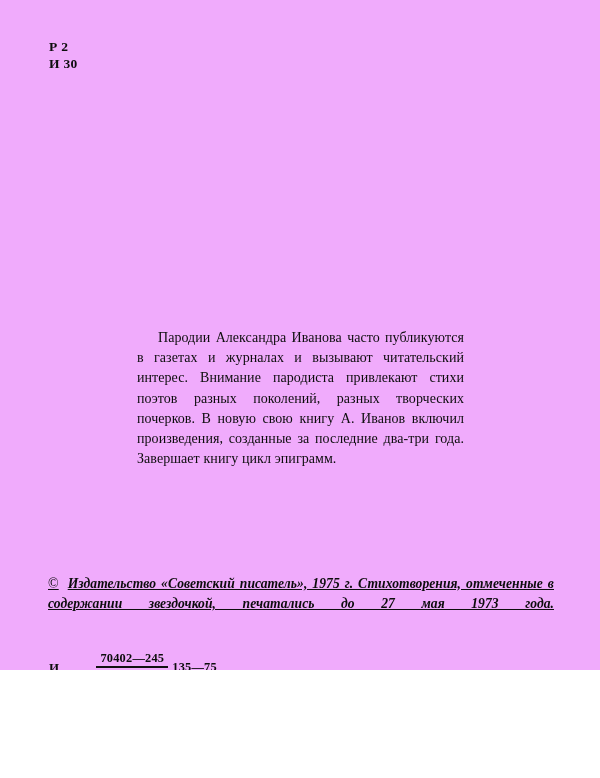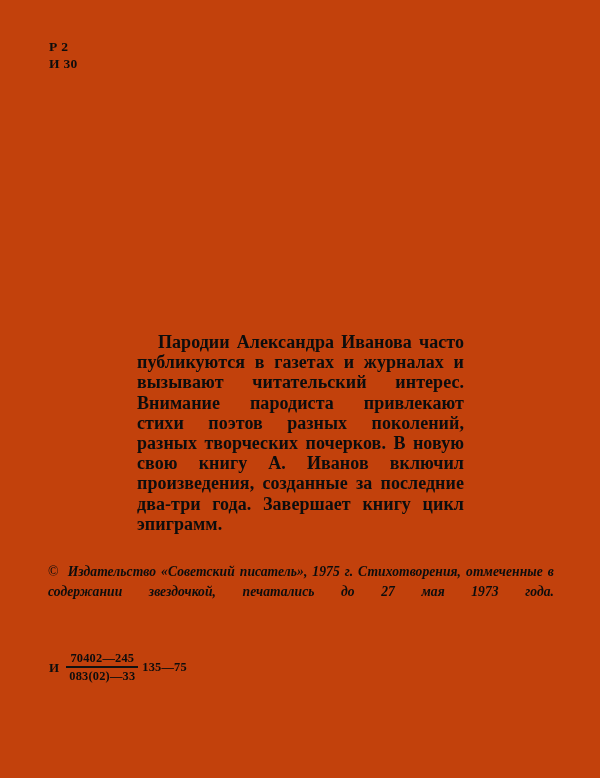--- a/index.html
+++ b/index.html
@@ -5,22 +5,22 @@
 <style>
   html, body {
     margin: 0;
     padding: 0;
     background: #ffffff;
   }
 
   .page {
     position: relative;
     width: 600px;
-    height: 778px;
-    background: #c2410c;
+    height: 670px;
+    background: #f0abfc;
     overflow: hidden;
     font-family: "Liberation Serif", "DejaVu Serif", serif;
     color: #0d0d0d;
     -webkit-font-smoothing: antialiased;
   }
 
   
   .classification {
     position: absolute;
     left: 49px;
@@ -34,44 +34,45 @@
     display: block;
     white-space: pre;
   }
 
   
   .annotation {
     position: absolute;
     left: 137px;
     top: 314px;
     width: 327px;
-    font-size: 18px;
-    font-weight: bold;
+    font-size: 14px;
+    font-weight: normal;
     line-height: 20.2px;
     text-align: justify;
     text-align-last: left;
     text-indent: 21px;
     letter-spacing: 0.05px;
     word-spacing: 0.2px;
     hyphens: manual;
   }
 
   
   .imprint {
     position: absolute;
     left: 48px;
-    top: 548px;
+    top: 560px;
     width: 506px;
     font-size: 13.6px;
     font-style: italic;
     font-weight: bold;
     line-height: 20px;
     text-align: justify;
     text-align-last: justify;
     letter-spacing: 0.05px;
+    text-decoration: underline;
   }
   .imprint .copy-mark {
     font-style: normal;
     font-weight: normal;
     margin-right: 9px;
     font-size: 14px;
   }
 
   
   .bookcode {
@@ -87,20 +88,21 @@
   }
   .bookcode .prefix {
     margin-right: 7px;
     font-size: 13px;
   }
   .bookcode .fraction {
     display: inline-flex;
     flex-direction: column;
     align-items: center;
     justify-content: center;
+    margin-left: 30px;
   }
   .bookcode .numerator {
     padding: 0 3px 2px 3px;
     white-space: pre;
   }
   .bookcode .rule {
     width: 100%;
     height: 2px;
     background: #111111;
   }

